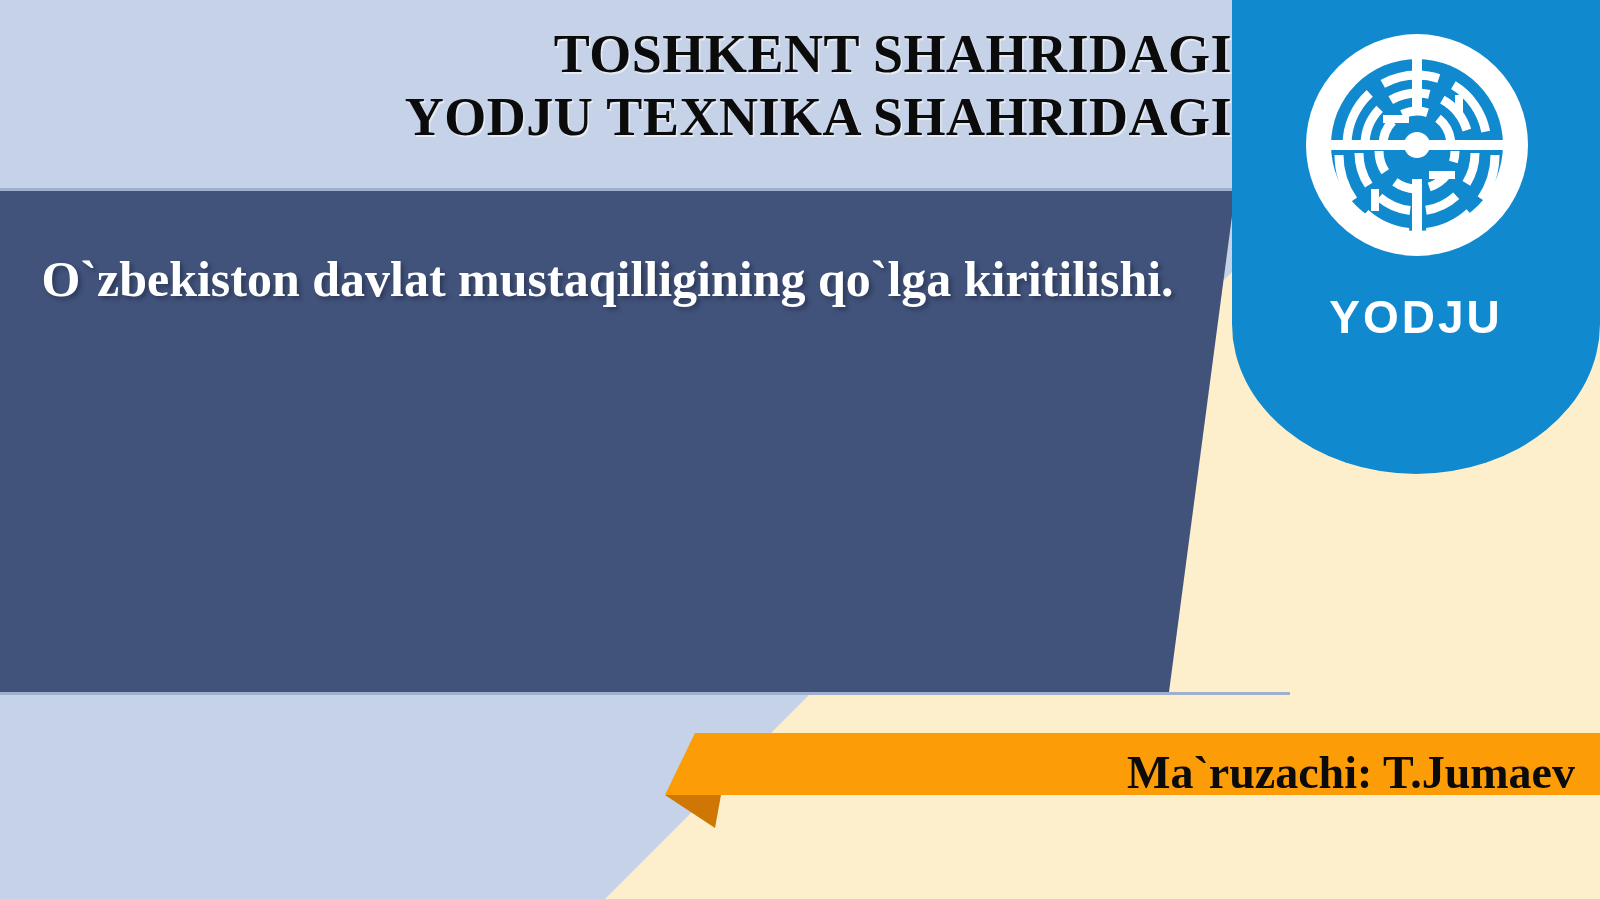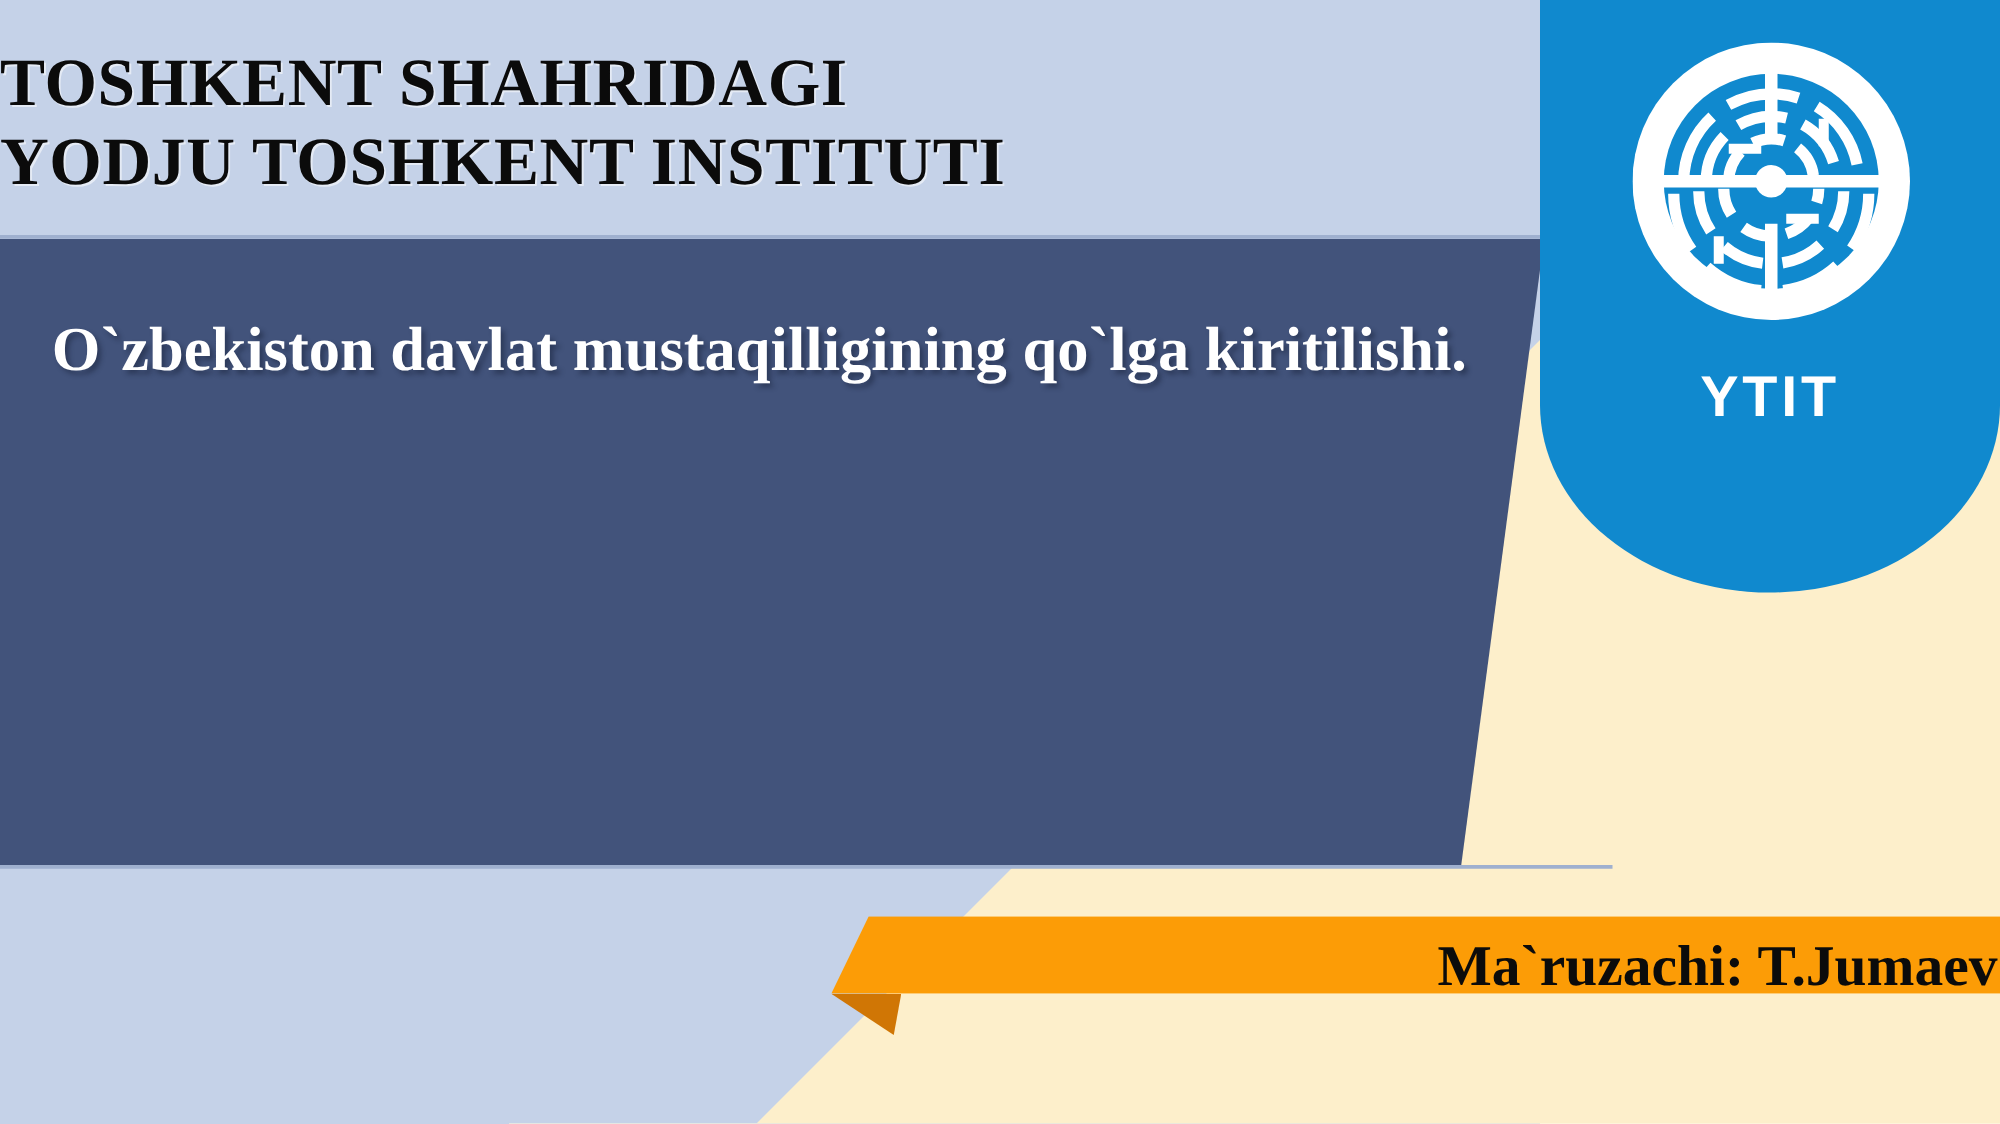--- a/index.html
+++ b/index.html
@@ -66,26 +66,26 @@
     width: 1290px;
     height: 3px;
     background: #9fb0cf;
   }
 
   
 
   .header-band {
     position: absolute;
     left: 0;
-    top: 12px;
+    top: 0;
     width: 1232px;
     height: 172px;
     display: flex;
     flex-direction: column;
-    align-items: flex-start;
+    align-items: flex-end;
     justify-content: center;
   }
 
   .header-line {
     font-size: 54px;
     font-weight: bold;
     color: #0b0b0b;
     letter-spacing: 0.5px;
     line-height: 1.16;
     white-space: nowrap;
@@ -141,21 +141,21 @@
 
   .ribbon-text {
     position: absolute;
     left: 0;
     top: 0;
     width: 955px;
     height: 78px;
     display: flex;
     align-items: center;
     justify-content: flex-end;
-    padding-right: 2px;
+    padding-right: 25px;
     box-sizing: border-box;
     color: #0b0b0b;
     font-size: 46px;
     font-weight: bold;
     white-space: nowrap;
   }
 
   
 
   .shield {
@@ -203,21 +203,21 @@
 <div id="slide">
 
   <div class="bg-lightblue"></div>
   <div class="bg-cream-wedge"></div>
   <div class="panel-navy"></div>
   <div class="header-rule"></div>
   <div class="footer-rule"></div>
 
   <div class="header-band">
     <div class="header-line">TOSHKENT SHAHRIDAGI</div>
-    <div class="header-line">YODJU TOSHKENT INSTITUTI</div>
+    <div class="header-line">YODJU TEXNIKA SHAHRIDAGI</div>
   </div>
 
   <div class="title-block">O`zbekiston davlat mustaqilligining qo`lga kiritilishi.</div>
 
   <div class="ribbon">
     <div class="ribbon-body"></div>
     <div class="ribbon-fold"></div>
     <div class="ribbon-text">Ma`ruzachi: T.Jumaev</div>
   </div>
 
@@ -248,16 +248,16 @@
           <rect x="-34" y="-30" width="26" height="8" fill="#ffffff"></rect>
           <rect x="12" y="26" width="26" height="8" fill="#ffffff"></rect>
           <rect x="-46" y="44" width="8" height="22" fill="#ffffff"></rect>
           <rect x="38" y="-50" width="8" height="22" fill="#ffffff"></rect>
 
           <circle cx="0" cy="0" r="13" fill="#ffffff"></circle>
         </g>
       </svg>
     </div>
 
-    <div class="shield-label">YTIT</div>
+    <div class="shield-label">YODJU</div>
   </div>
 
 </div>
 
 </body></html>

